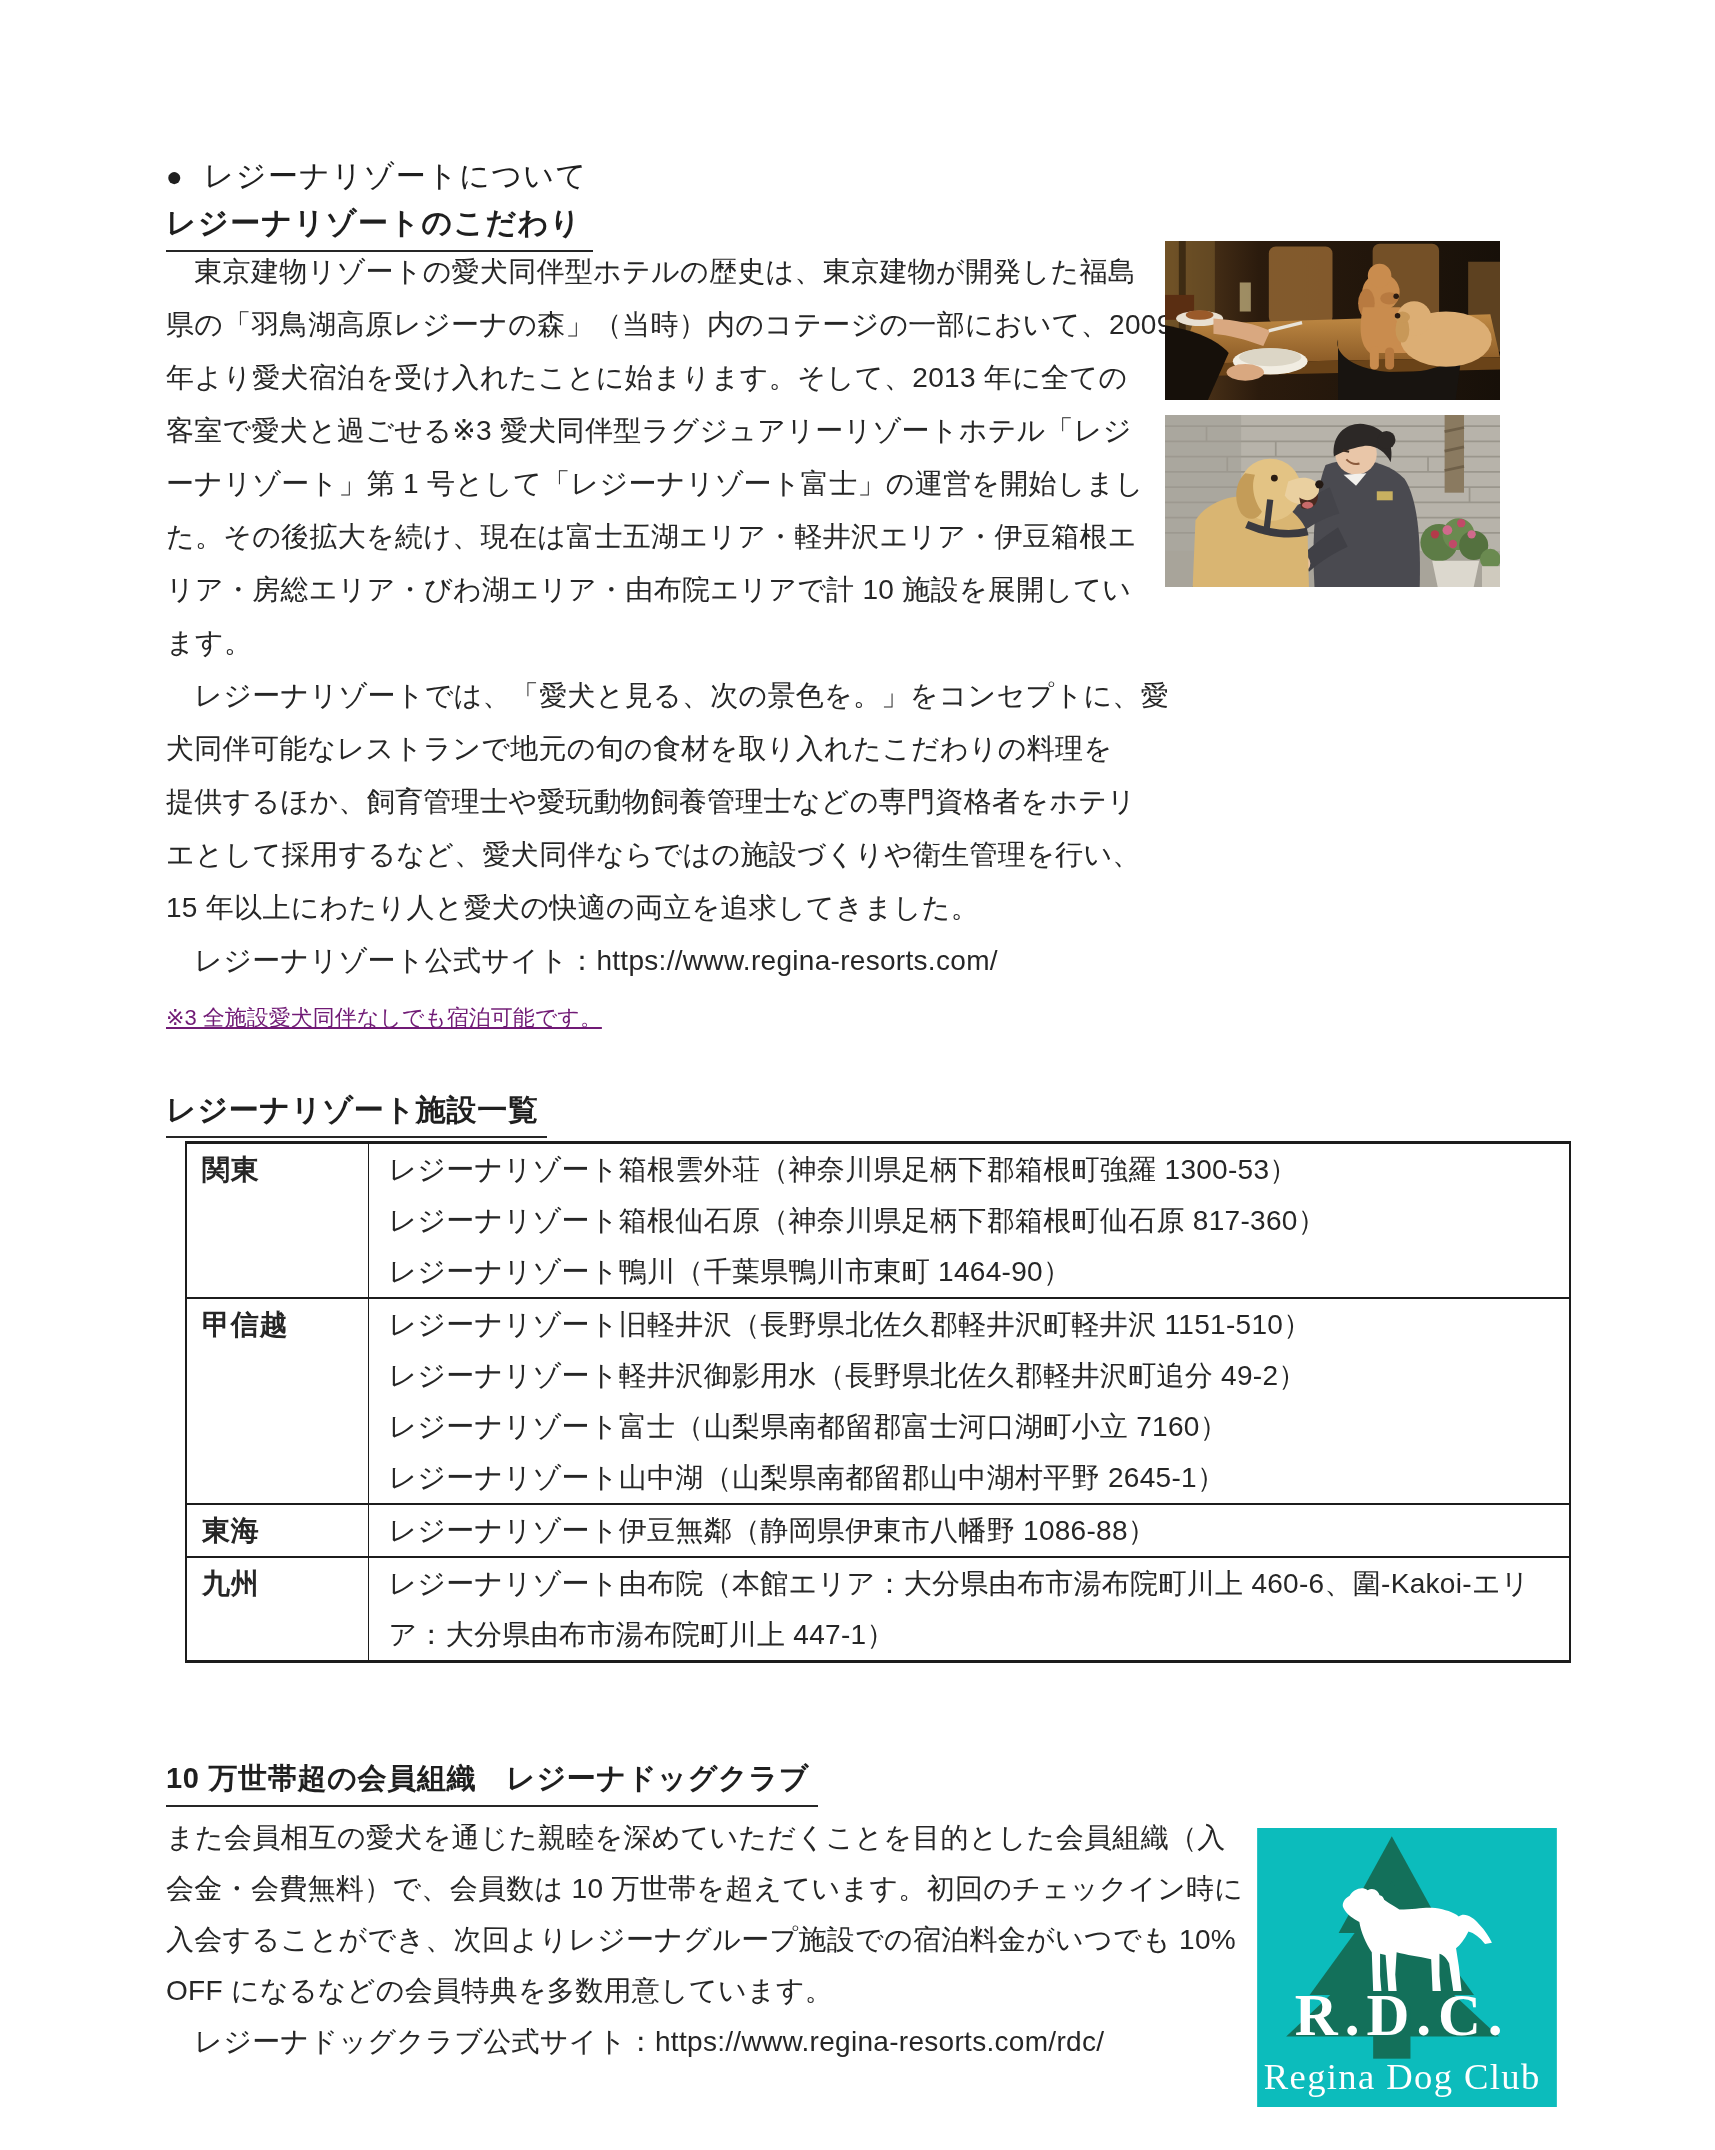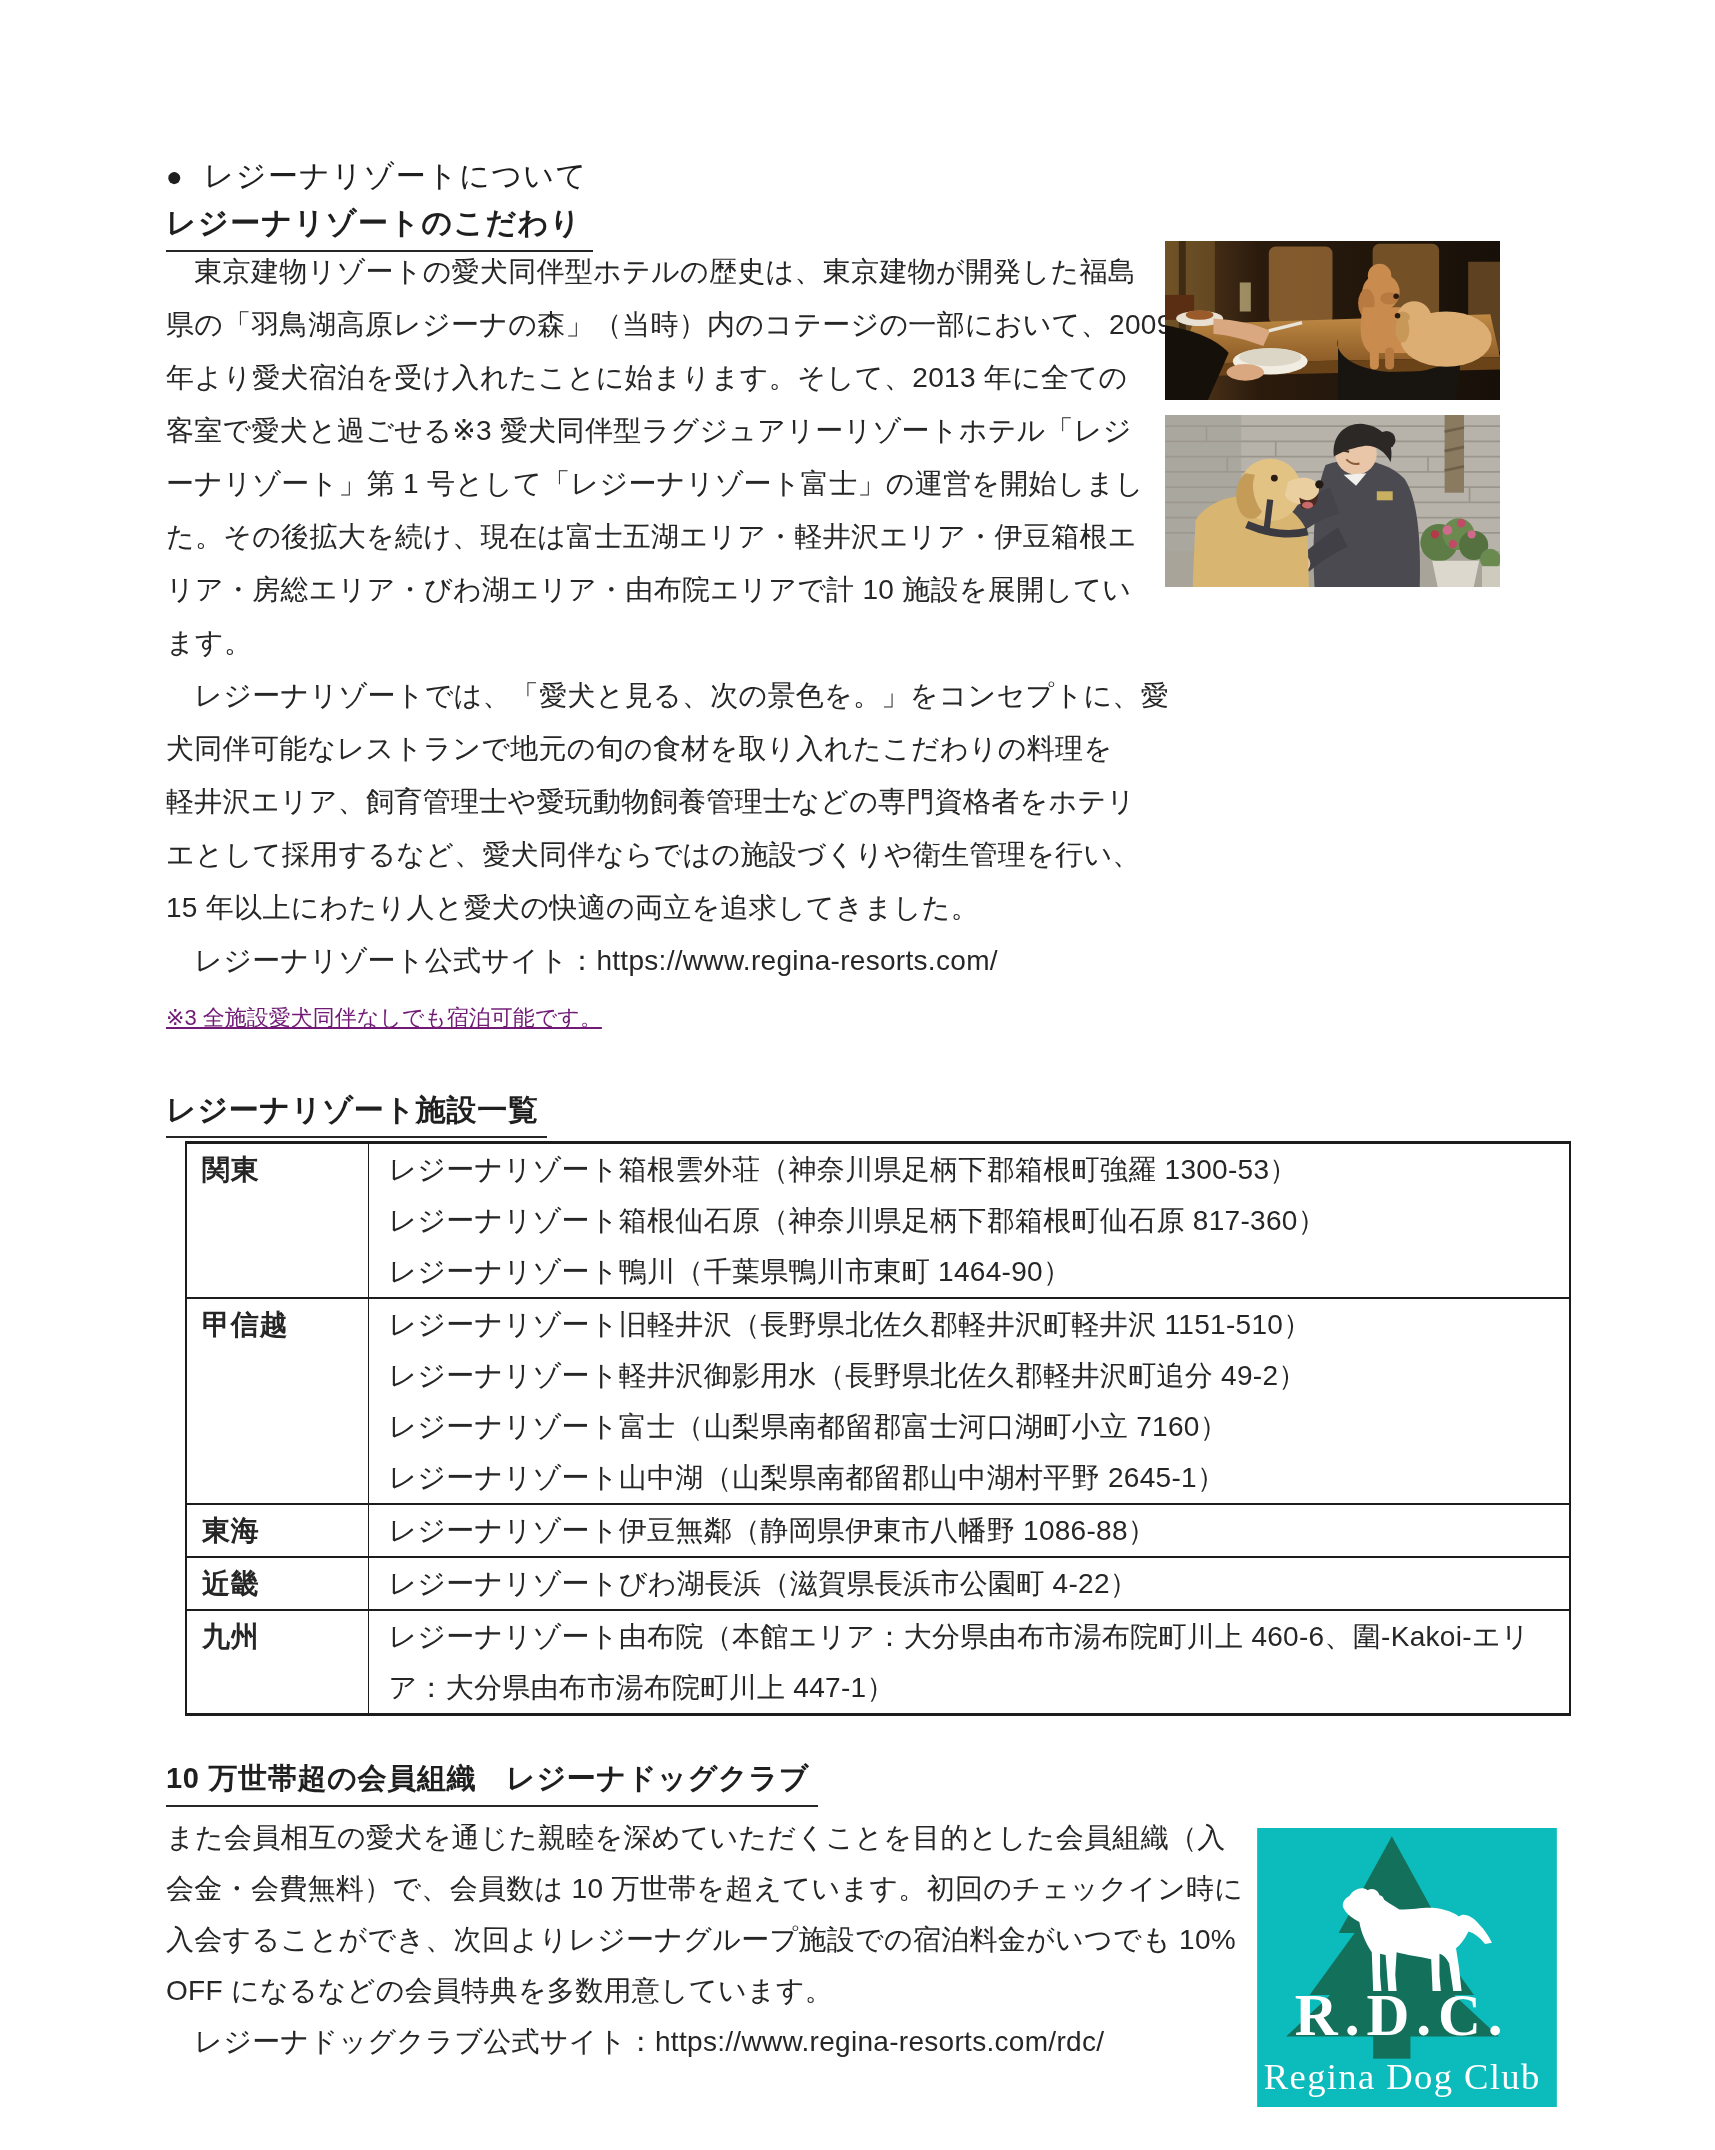--- a/index.html
+++ b/index.html
@@ -112,21 +112,21 @@
     <div class="line">　東京建物リゾートの愛犬同伴型ホテルの歴史は、東京建物が開発した福島</div>
     <div class="line">県の「羽鳥湖高原レジーナの森」（当時）内のコテージの一部において、2009</div>
     <div class="line">年より愛犬宿泊を受け入れたことに始まります。そして、2013 年に全ての</div>
     <div class="line">客室で愛犬と過ごせる※3 愛犬同伴型ラグジュアリーリゾートホテル「レジ</div>
     <div class="line">ーナリゾート」第 1 号として「レジーナリゾート富士」の運営を開始しまし</div>
     <div class="line">た。その後拡大を続け、現在は富士五湖エリア・軽井沢エリア・伊豆箱根エ</div>
     <div class="line">リア・房総エリア・びわ湖エリア・由布院エリアで計 10 施設を展開してい</div>
     <div class="line">ます。</div>
     <div class="line">　レジーナリゾートでは、「愛犬と見る、次の景色を。」をコンセプトに、愛</div>
     <div class="line">犬同伴可能なレストランで地元の旬の食材を取り入れたこだわりの料理を</div>
-    <div class="line">軽井沢エリア、飼育管理士や愛玩動物飼養管理士などの専門資格者をホテリ</div>
+    <div class="line">提供するほか、飼育管理士や愛玩動物飼養管理士などの専門資格者をホテリ</div>
     <div class="line">エとして採用するなど、愛犬同伴ならではの施設づくりや衛生管理を行い、</div>
     <div class="line">15 年以上にわたり人と愛犬の快適の両立を追求してきました。</div>
     <div class="line">　レジーナリゾート公式サイト：https://www.regina-resorts.com/</div>
     <div class="footnote">※3 全施設愛犬同伴なしでも宿泊可能です。</div>
   </div>
 
   <figure class="photo ph1" style="margin:0">
     <svg viewBox="0 0 484 230" preserveAspectRatio="none">
       <defs>
         <linearGradient id="bg1" x1="0" y1="0" x2="1" y2="0">
@@ -269,26 +269,20 @@
         <div class="fline">レジーナリゾート山中湖（山梨県南都留郡山中湖村平野 2645-1）</div>
       </div>
     </div>
     <div class="frow">
       <div class="fregion">東海</div>
       <div class="ffac">
         <div class="fline">レジーナリゾート伊豆無鄰（静岡県伊東市八幡野 1086-88）</div>
       </div>
     </div>
     <div class="frow">
-      <div class="fregion">近畿</div>
-      <div class="ffac">
-        <div class="fline">レジーナリゾートびわ湖長浜（滋賀県長浜市公園町 4-22）</div>
-      </div>
-    </div>
-    <div class="frow">
       <div class="fregion">九州</div>
       <div class="ffac">
         <div class="fline">レジーナリゾート由布院（本館エリア：大分県由布市湯布院町川上 460-6、圍-Kakoi-エリ</div>
         <div class="fline">ア：大分県由布市湯布院町川上 447-1）</div>
       </div>
     </div>
   </div>
 
   <div class="h4">10 万世帯超の会員組織　レジーナドッグクラブ</div>
 

